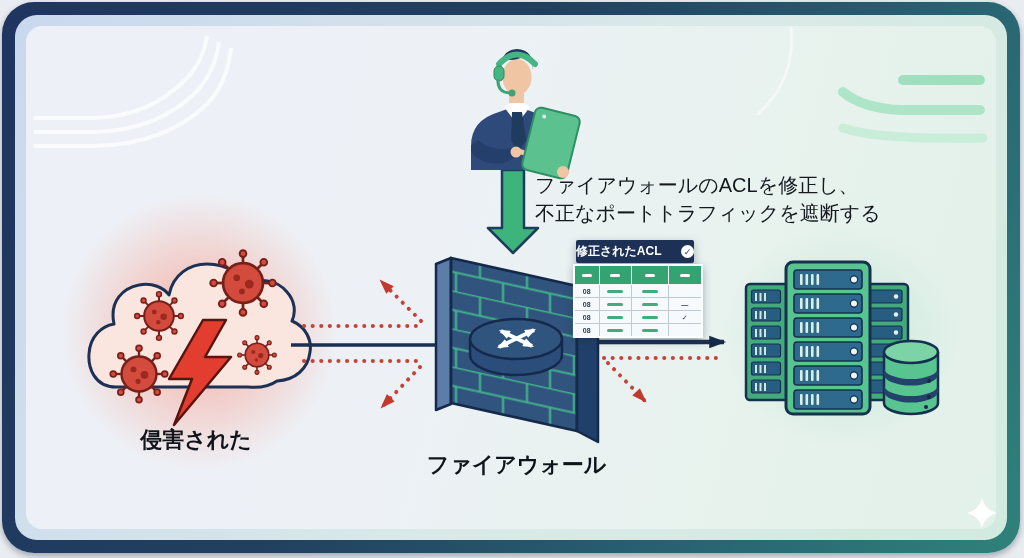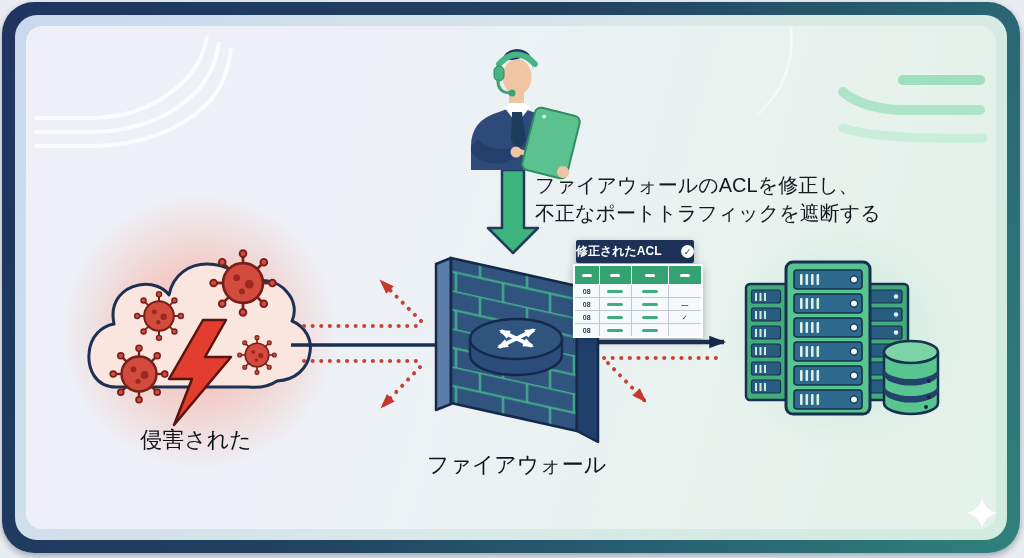--- a/index.html
+++ b/index.html
@@ -10,21 +10,21 @@
     background:linear-gradient(118deg,#1f3560 0%,#21405f 42%,#286072 72%,#2f827a 100%);
     box-shadow:0 3px 6px rgba(20,35,60,.35);}
   .frame-light{position:absolute;inset:13px;border-radius:22px;
     background:linear-gradient(118deg,#c9d8ee 0%,#dae9e8 55%,#d2ebdf 100%);}
   .canvas{position:absolute;inset:11px;border-radius:16px;overflow:hidden;
     background:linear-gradient(105deg,#edf0f6 0%,#edf1f6 40%,#e8f2ee 70%,#e2f1e9 100%);}
   .art{position:absolute;left:-26px;top:-26px;width:1024px;height:558px;}
   
   .instruction{position:absolute;left:509px;top:146px;z-index:2;font-size:20px;
     font-weight:normal;color:#15191f;line-height:1.38;white-space:nowrap;}
-  .label{position:absolute;font-weight:normal;color:#10151c;text-align:center;z-index:2;}
+  .label{position:absolute;font-weight:bold;color:#10151c;text-align:center;z-index:2;}
   .label-network{left:34px;top:400px;width:272px;font-size:22px;line-height:1.3;}
   .label-firewall{left:388px;top:424px;width:205px;font-size:22px;}
   .label-server{left:732px;top:424px;width:160px;font-size:22px;}
   
   .acl-panel{position:absolute;left:547px;top:214px;width:128px;z-index:3;
     filter:drop-shadow(0 3px 4px rgba(20,40,70,.35));}
   .acl-title{height:23px;width:118px;margin-left:3px;background:#1d3157;border-radius:2px;
     display:flex;align-items:center;justify-content:space-between;gap:5px;color:#fff;
     font-size:12px;font-weight:bold;position:relative;z-index:2;}
   .acl-check{width:13px;height:13px;background:#fff;border-radius:50%;color:#1d3157;

